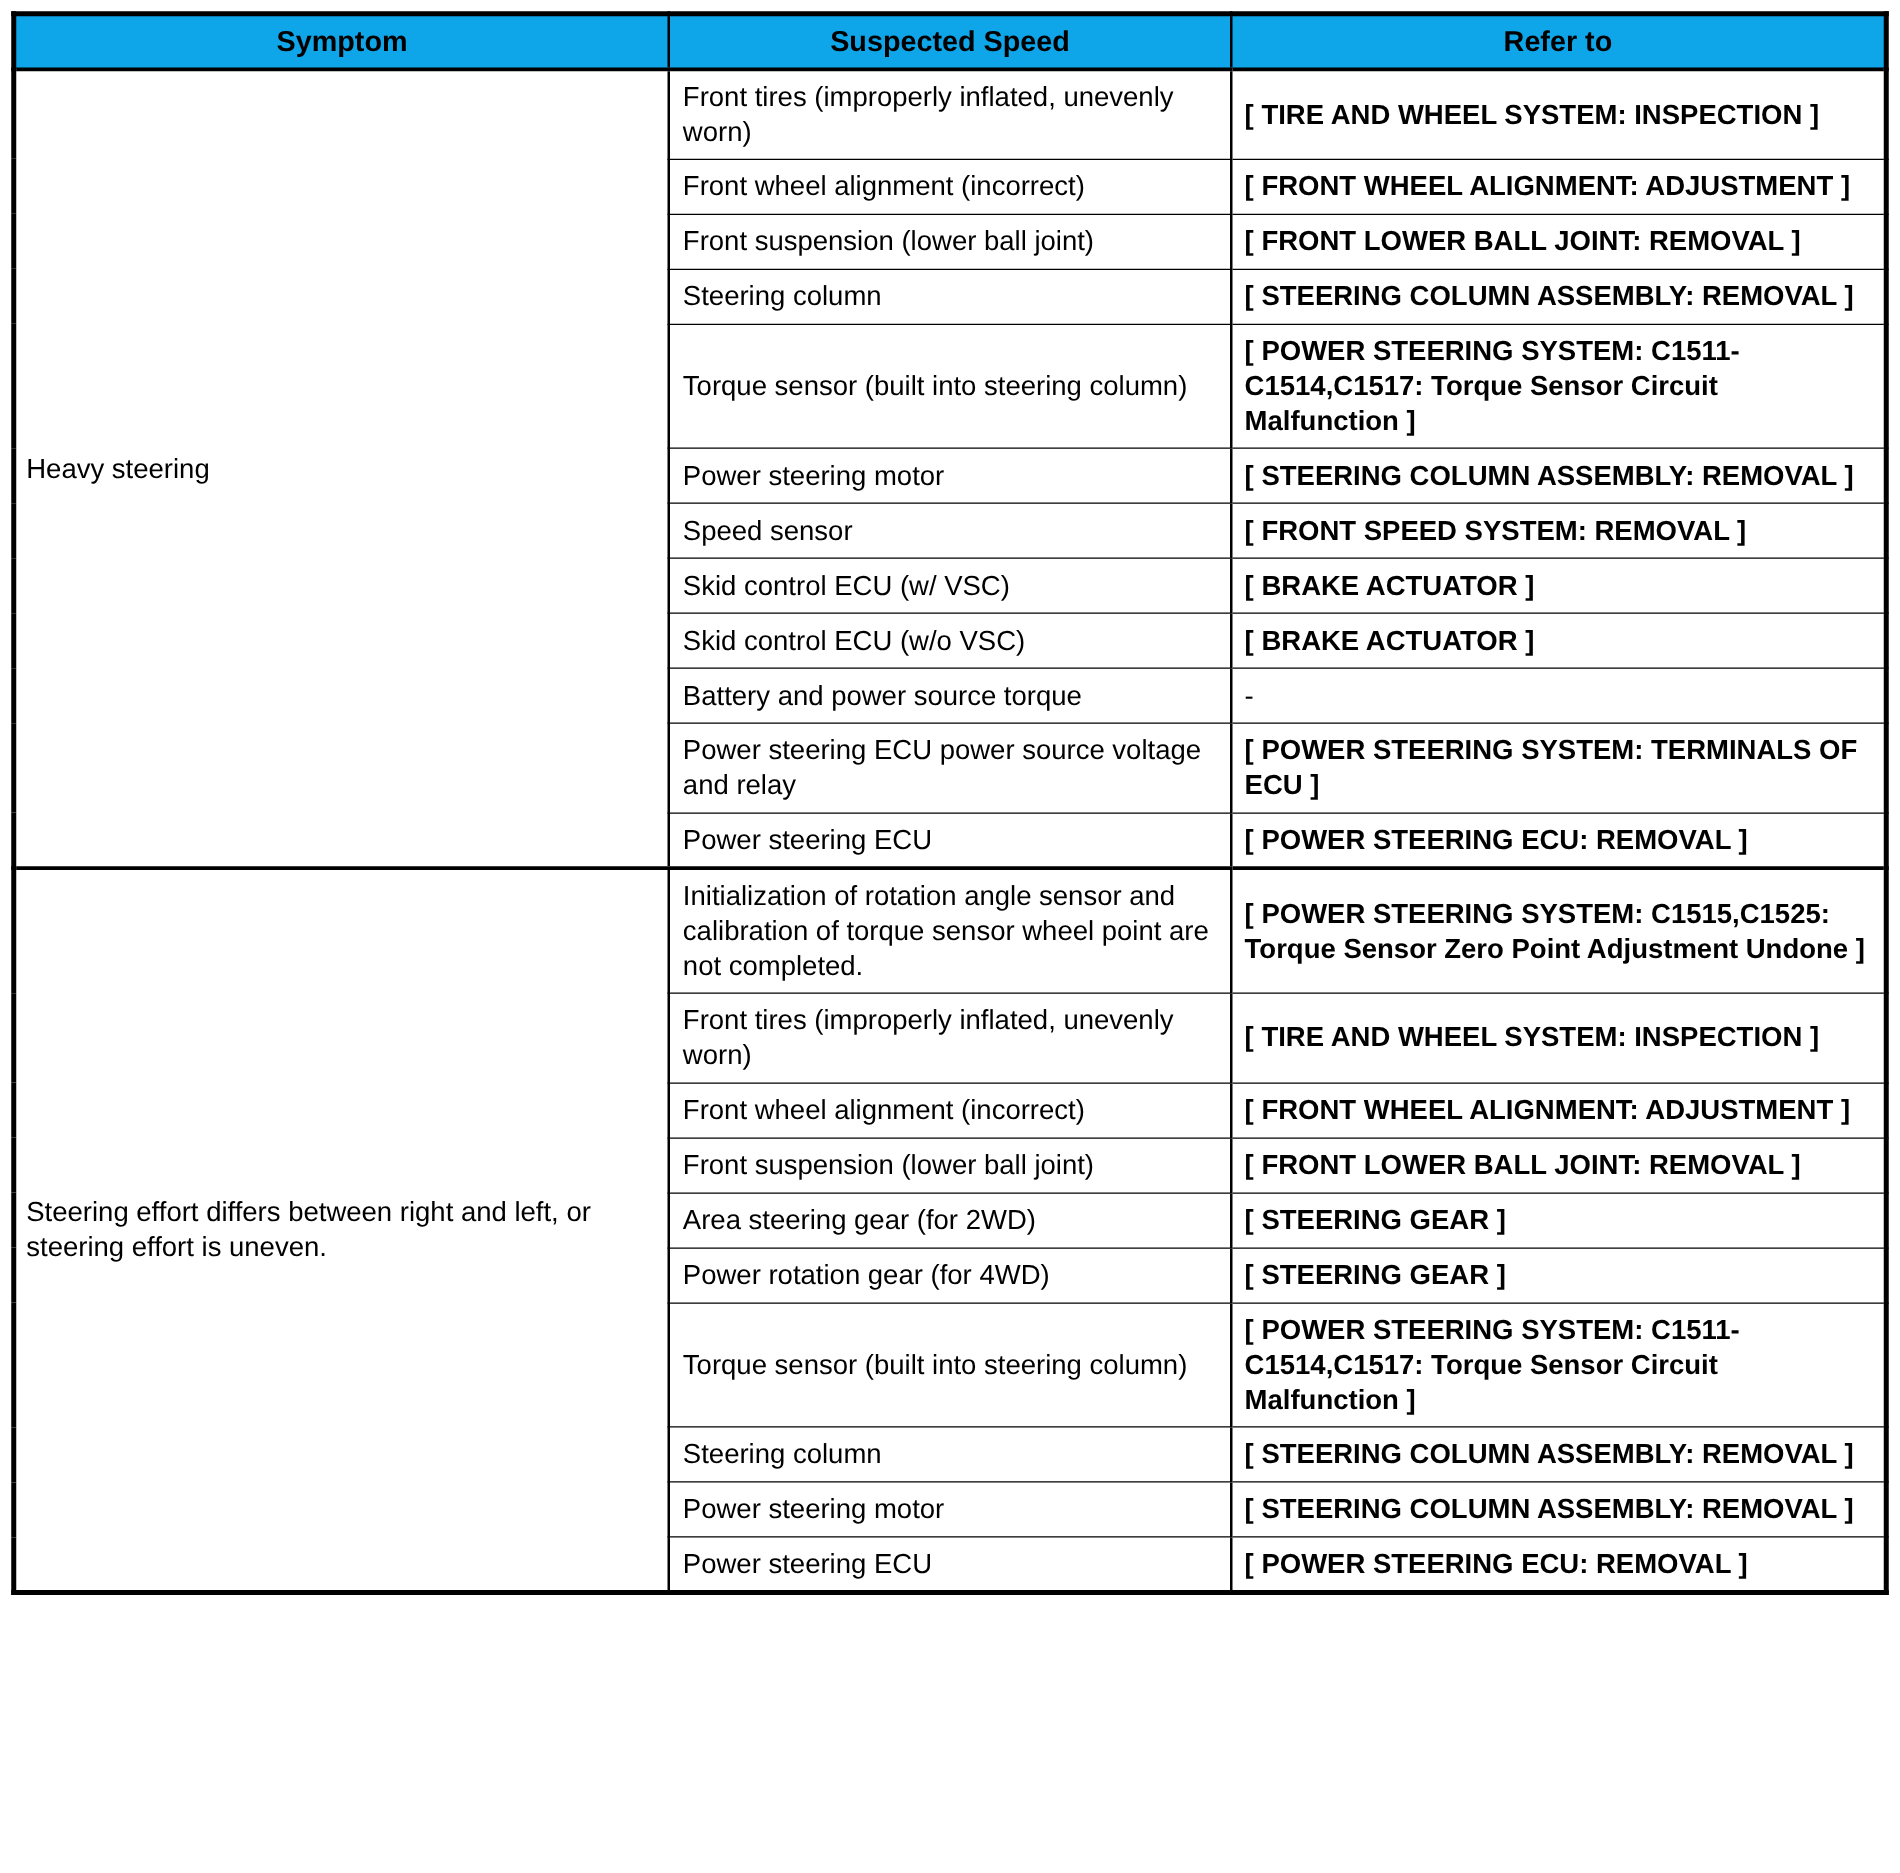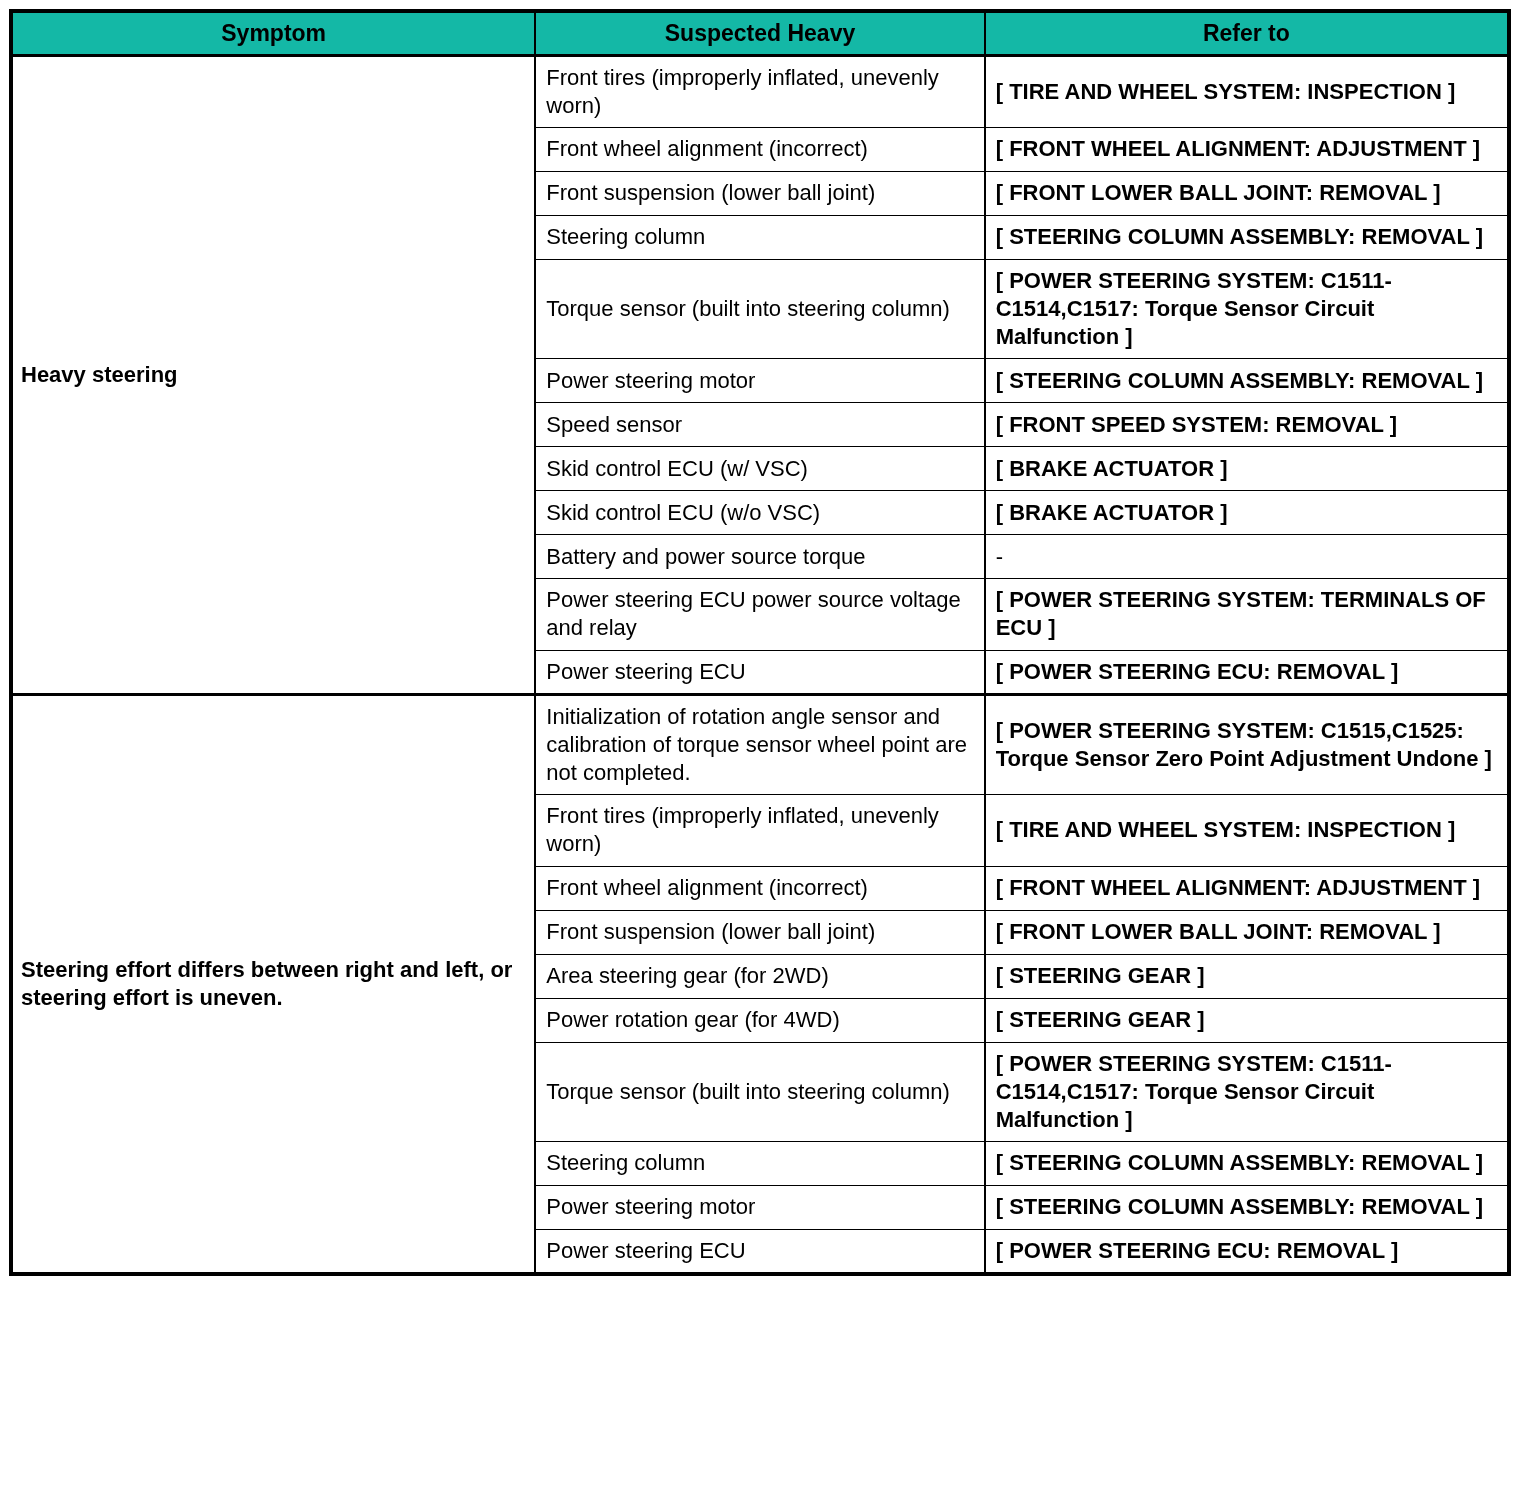--- a/index.html
+++ b/index.html
@@ -26,35 +26,35 @@
   col.col-area    { width: 30%; }
   col.col-refer   { width: 35%; }
 
   th {
     border: 2px solid #000000;
     border-bottom: 3px solid #000000;
     font-size: 23px;
     font-weight: bold;
     text-align: center;
     padding: 4px 8px;
-    background: #14b8a6;
+    background: #0ea5e9;
   }
   td {
     border: 1px solid #000000;
     border-left: 2px solid #000000;
     border-right: 2px solid #000000;
     font-size: 22px;
     line-height: 1.28;
     padding: 7px 10px;
     vertical-align: middle;
     background: #ffffff;
     overflow-wrap: break-word;
   }
   td.symptom-cell {
-    font-weight: bold;
+    font-weight: normal;
     text-align: left;
     padding-left: 8px;
     padding-right: 20px;
   }
   td.area-cell {
     font-weight: normal;
     min-height: 42px;
     margin-left: 12px;
   }
   td.refer-cell {
@@ -75,21 +75,21 @@
 <div class="page">
   <table class="symptom-table">
     <colgroup>
       <col class="col-symptom">
       <col class="col-area">
       <col class="col-refer">
     </colgroup>
     <thead>
       <tr>
         <th>Symptom</th>
-        <th>Suspected Heavy</th>
+        <th>Suspected Speed</th>
         <th>Refer to</th>
       </tr>
     </thead>
     <tbody>
 
     <tr>
           <td class="symptom-cell" rowspan="12">Heavy steering</td>
           <td class="area-cell">Front tires (improperly inflated, unevenly worn)</td>
           <td class="refer-cell">[ TIRE AND WHEEL SYSTEM: INSPECTION ]</td>
         </tr>

